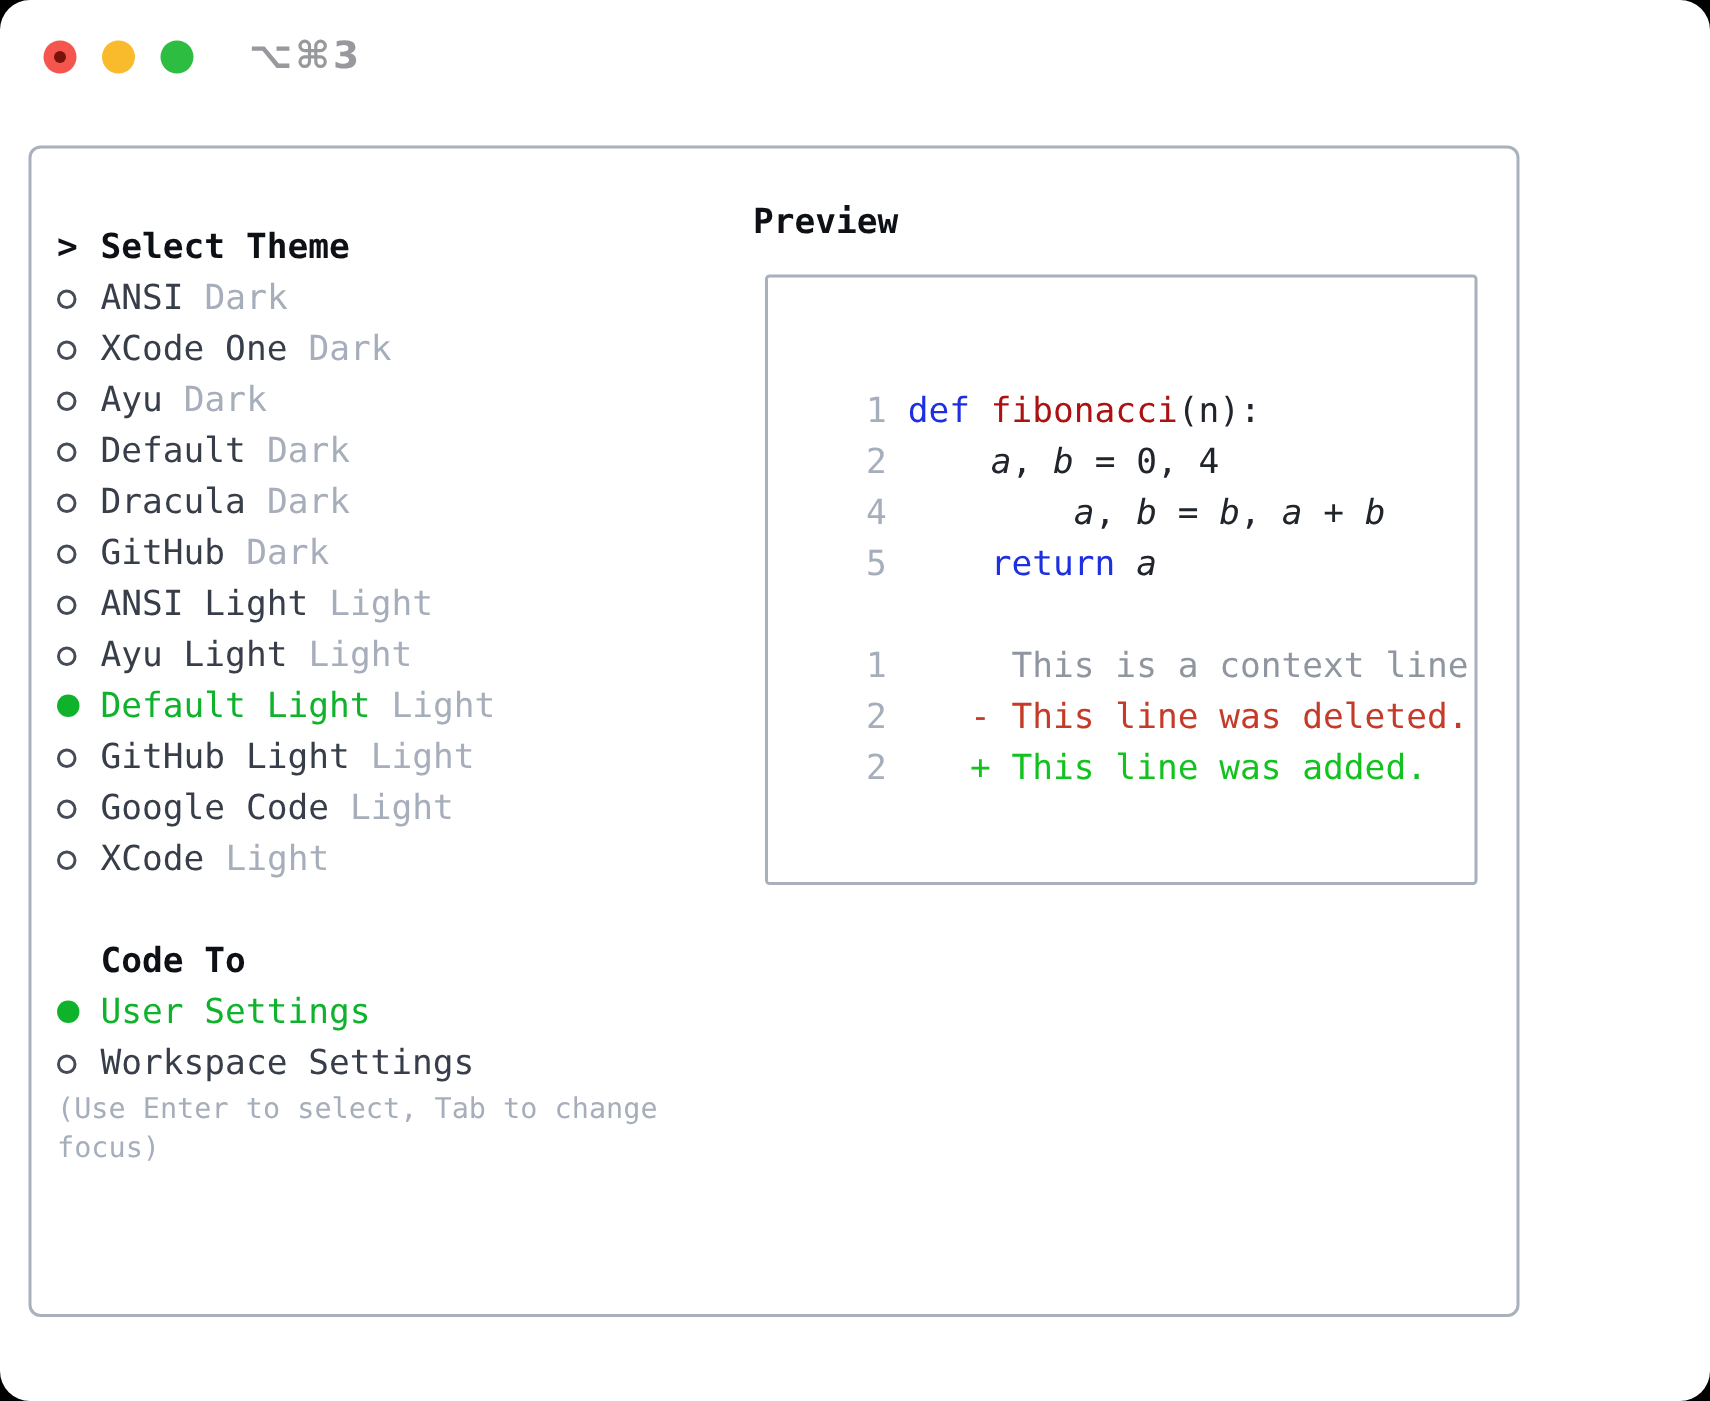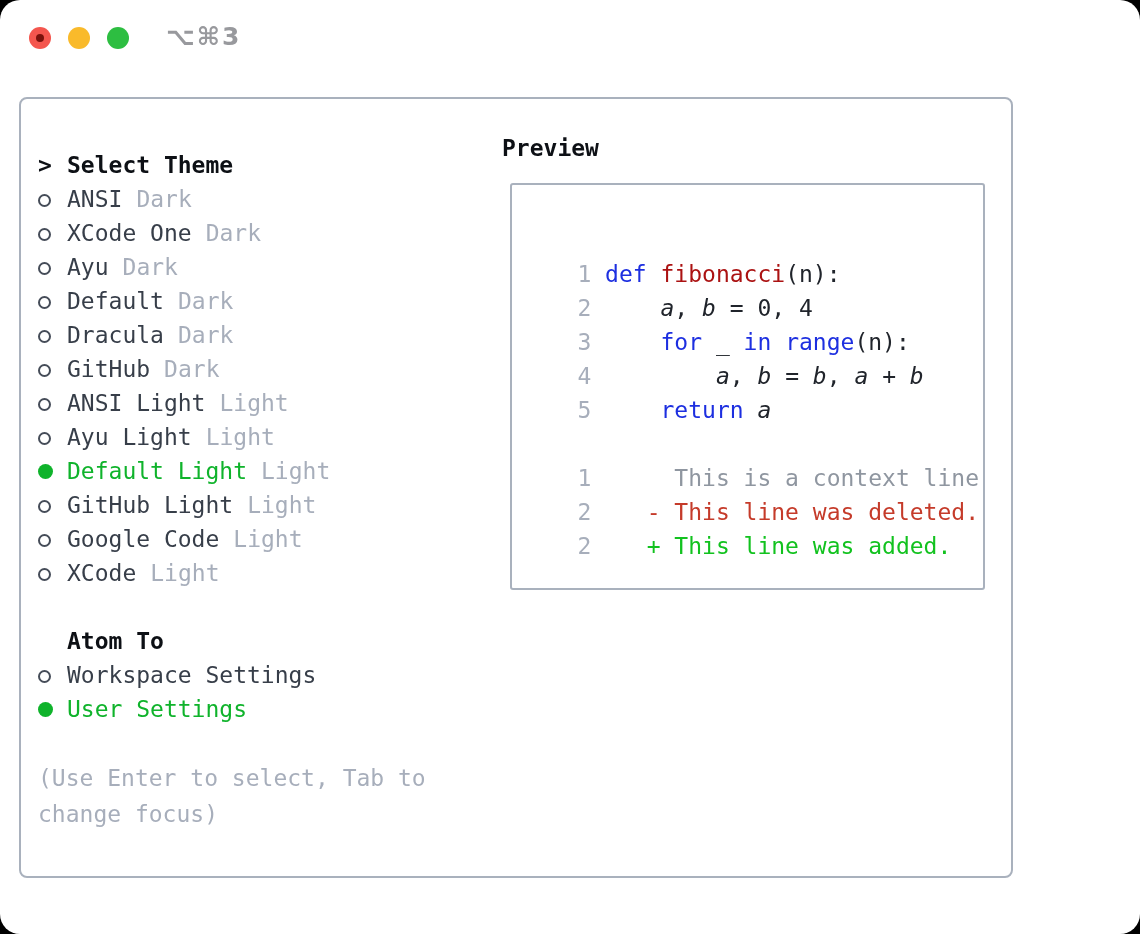--- a/index.html
+++ b/index.html
@@ -44,21 +44,21 @@
   .header-label { font-weight:700; color:var(--head); }
 
   .left-col { position:absolute; left:17px; top:49px; width:450px; }
   .ring { display:inline-block; width:13px; height:13px; border-radius:50%;
           border:2px solid #454c58; margin-top:2px; }
   .item.selected .ring { width:15px; height:15px; border:none; background:var(--green); }
   .item .nm { color:var(--ink); }
   .item.selected .nm { color:var(--green); }
   .item .tag { color:var(--muted); margin-left:14px; }
   .apply-section { margin-top:34px; }
-  .hint { margin-top:34px; width:430px; font-size:23px; line-height:36px;
+  .hint { width:430px; font-size:19px; line-height:26px;
           color:var(--muted); }
 
   .right-col { position:absolute; left:481px; top:32px; width:490px; }
   .preview-box { margin-left:8px; margin-top:18px; width:475px; height:407px;
                  border:2px solid var(--border); border-radius:3px; background:#fff;
                  padding:50px 6px 0 10px; overflow:hidden; }
   .pline { height:34px; font-size:23px; white-space:pre; color:var(--code); }
   .pline .num { color:var(--muted); }
   .pline .num::after { content:" "; }
   #diff-list { margin-top:34px; }
@@ -162,32 +162,32 @@
   <div class="row item">
     <span class="marker"><span class="ring"></span></span>
     <span class="nm">XCode</span>
     <span class="tag">Light</span>
   </div>
 </div>
 
       <div class="apply-section">
         <div class="row">
           <span class="marker"></span>
-          <span class="header-label">Atom To</span>
+          <span class="header-label">Code To</span>
         </div>
         <div id="apply-list">
+  <div class="row item selected">
+    <span class="marker"><span class="ring"></span></span>
+    <span class="nm">User Settings</span>
+    
+  </div>
+
   <div class="row item">
     <span class="marker"><span class="ring"></span></span>
     <span class="nm">Workspace Settings</span>
-    
-  </div>
-
-  <div class="row item selected">
-    <span class="marker"><span class="ring"></span></span>
-    <span class="nm">User Settings</span>
     
   </div>
 </div>
       </div>
 
       <div class="hint">(Use Enter to select, Tab to change focus)</div>
     </div>
 
     <div class="right-col">
       <div class="row">
@@ -196,23 +196,20 @@
       <div class="preview-box">
         <div id="code-list">
   <div class="pline">
     <span class="num">1</span><span class="toks"><span class="tok-kw">def </span><span class="tok-fn">fibonacci</span><span class="tok-pl">(n):</span></span>
   </div>
 
   <div class="pline">
     <span class="num">2</span><span class="toks"><span class="tok-pl">    </span><span class="tok-var">a</span><span class="tok-pl">, </span><span class="tok-var">b</span><span class="tok-pl"> = 0, 4</span></span>
   </div>
 
-  <div class="pline">
-    <span class="num">3</span><span class="toks"><span class="tok-pl">    </span><span class="tok-kw">for</span><span class="tok-pl"> _ </span><span class="tok-kw">in</span><span class="tok-pl"> </span><span class="tok-kw">range</span><span class="tok-pl">(n):</span></span>
-  </div>
 
   <div class="pline">
     <span class="num">4</span><span class="toks"><span class="tok-pl">        </span><span class="tok-var">a</span><span class="tok-pl">, </span><span class="tok-var">b</span><span class="tok-pl"> = </span><span class="tok-var">b</span><span class="tok-pl">, </span><span class="tok-var">a</span><span class="tok-pl"> + </span><span class="tok-var">b</span></span>
   </div>
 
   <div class="pline">
     <span class="num">5</span><span class="toks"><span class="tok-pl">    </span><span class="tok-kw">return</span><span class="tok-pl"> </span><span class="tok-var">a</span></span>
   </div>
 </div>
         <div id="diff-list">

